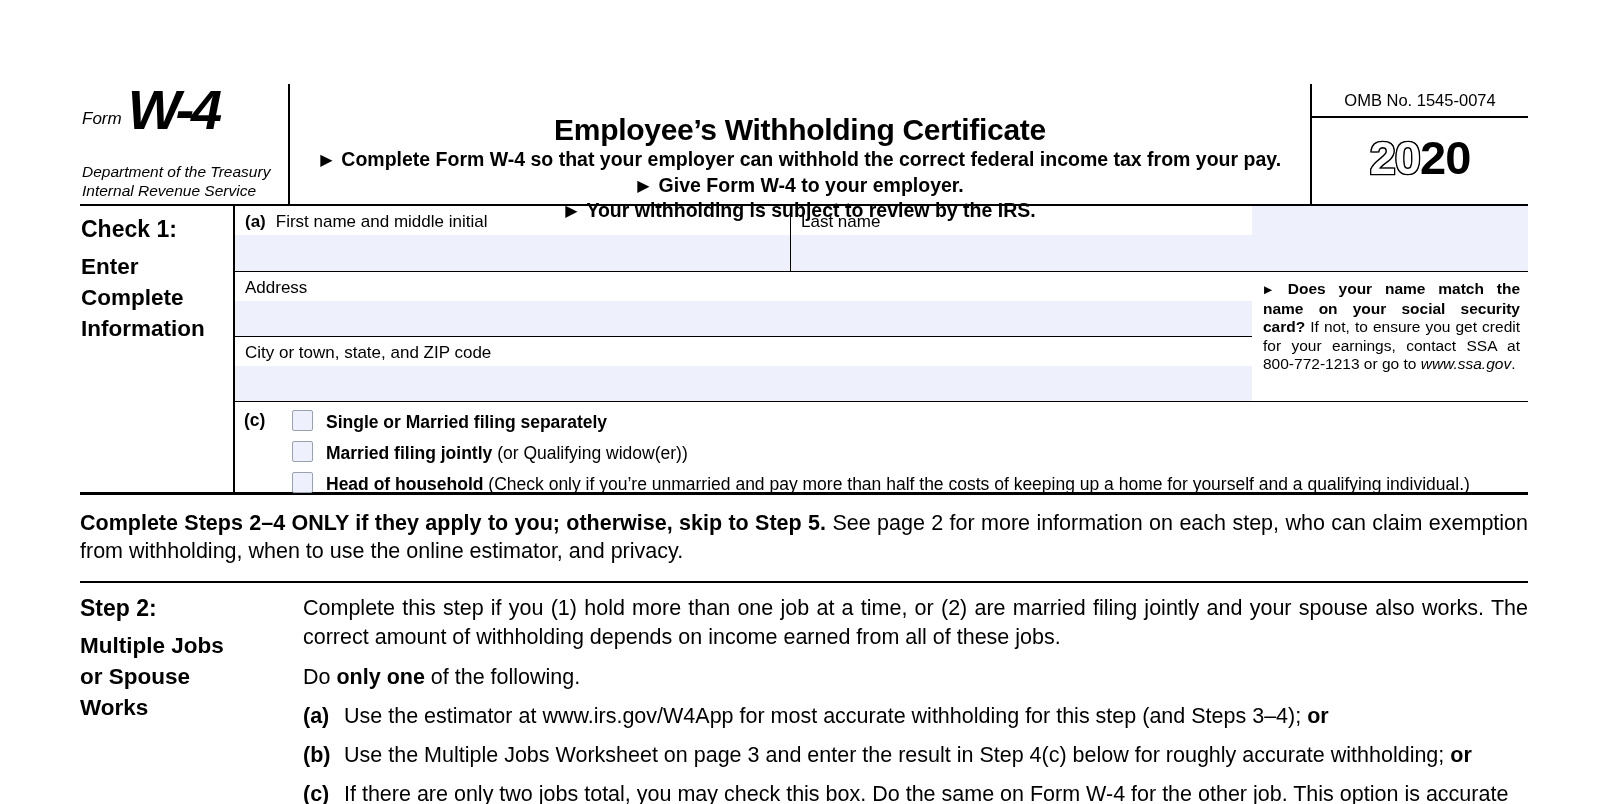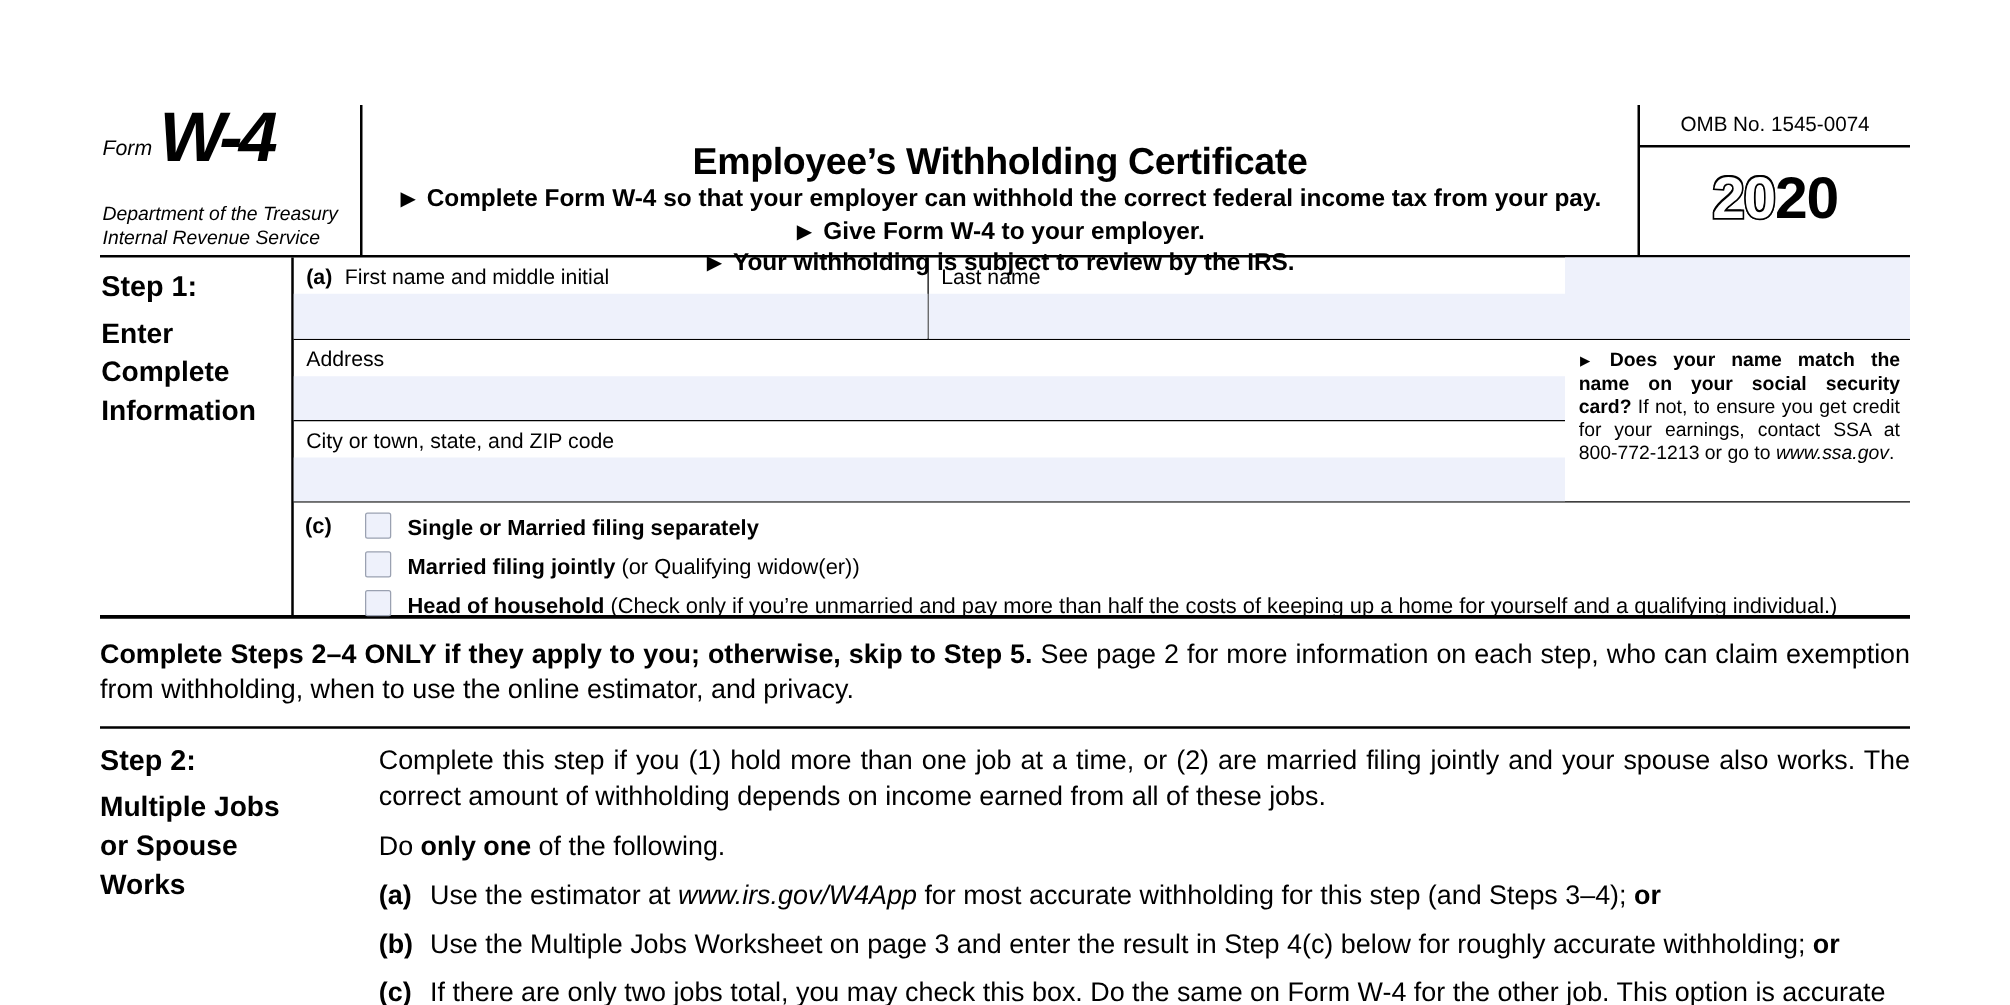--- a/index.html
+++ b/index.html
@@ -31,21 +31,21 @@
   
   .step1 { display:grid; grid-template-columns:155px 1017px 276px; grid-template-rows:66px 65px 65px 90px; border-bottom:3px solid #000; }
   .s1-labelcol { grid-column:1; grid-row:1 / span 4; border-right:2px solid #000; padding:10px 0 0 1px; }
   .step-word { font-size:23px; font-weight:bold; }
   .step-title { font-size:22.5px; font-weight:bold; line-height:31px; margin-top:8px; }
   .field-cell { display:flex; flex-direction:column; border-bottom:1.5px solid #000; }
   .field-label { font-size:17px; padding:6px 8px 3px 10px; white-space:nowrap; }
   .field-label .pfx { font-weight:bold; margin-right:10px; }
   .field-fill { flex:1; background:#eef1fb; cursor:text; }
   .name-row { grid-column:2; grid-row:1; display:flex; }
-  .cell-first { width:508px; border-right:1.5px solid #000; display:flex; flex-direction:column; }
+  .cell-first { width:556px; border-right:1.5px solid #000; display:flex; flex-direction:column; }
   .cell-last { flex:1; display:flex; flex-direction:column; }
   .row-address { grid-column:2; grid-row:2; }
   .row-city { grid-column:2; grid-row:3; }
   .ssn-cell { grid-column:3; grid-row:1; }
   .ssn-cell .field-label { font-weight:bold; }
   .note-cell { grid-column:3; grid-row:2 / span 2; border-bottom:1.5px solid #000; padding:8px 8px 0 11px; font-size:15.5px; line-height:18.6px; text-align:justify; }
   .note-cell .arrow { font-size:13px; }
   .note-bold { font-weight:bold; }
   .note-italic { font-style:italic; }
   .c-row { grid-column:2 / span 2; grid-row:4; display:flex; padding:8px 0 0 9px; }
@@ -63,21 +63,21 @@
 
   
   .step2 { display:flex; margin-top:7px; }
   .s2-labelcol { width:223px; padding-top:5px; }
   .s2-body { flex:1; font-size:21.5px; line-height:29px; padding-top:4px; }
   .s2-intro { text-align:justify; }
   .do-line { margin-top:11px; }
   .s2-item { display:flex; margin-top:10px; }
   .item-pfx { font-weight:bold; width:41px; flex:0 0 auto; }
   .item-body { flex:1; }
-  .it { font-style:italic; }
+  .it { }
   .b { font-weight:bold; }
 </style>
 </head>
 <body>
 
 <div class="sheet">
 
   <div class="header">
     <div class="h-left">
       <div class="form-id">
@@ -100,21 +100,21 @@
     <div class="h-right">
       <div class="omb">OMB No. 1545-0074</div>
       <div class="year">
         <span class="year-outline">20</span><span>20</span>
       </div>
     </div>
   </div>
 
   <div class="step1">
     <div class="s1-labelcol">
-      <div class="step-word">Step 1:</div>
+      <div class="step-word">Check 1:</div>
       <div class="step-title">
         <div>Enter</div>
         <div>Complete</div>
         <div>Information</div>
       </div>
     </div>
 
     <div class="name-row">
       <div class="cell-first field-cell" style="border-bottom:1.5px solid #000;">
         <div class="field-label"><span class="pfx">(a)</span><span>First name and middle initial</span></div>

